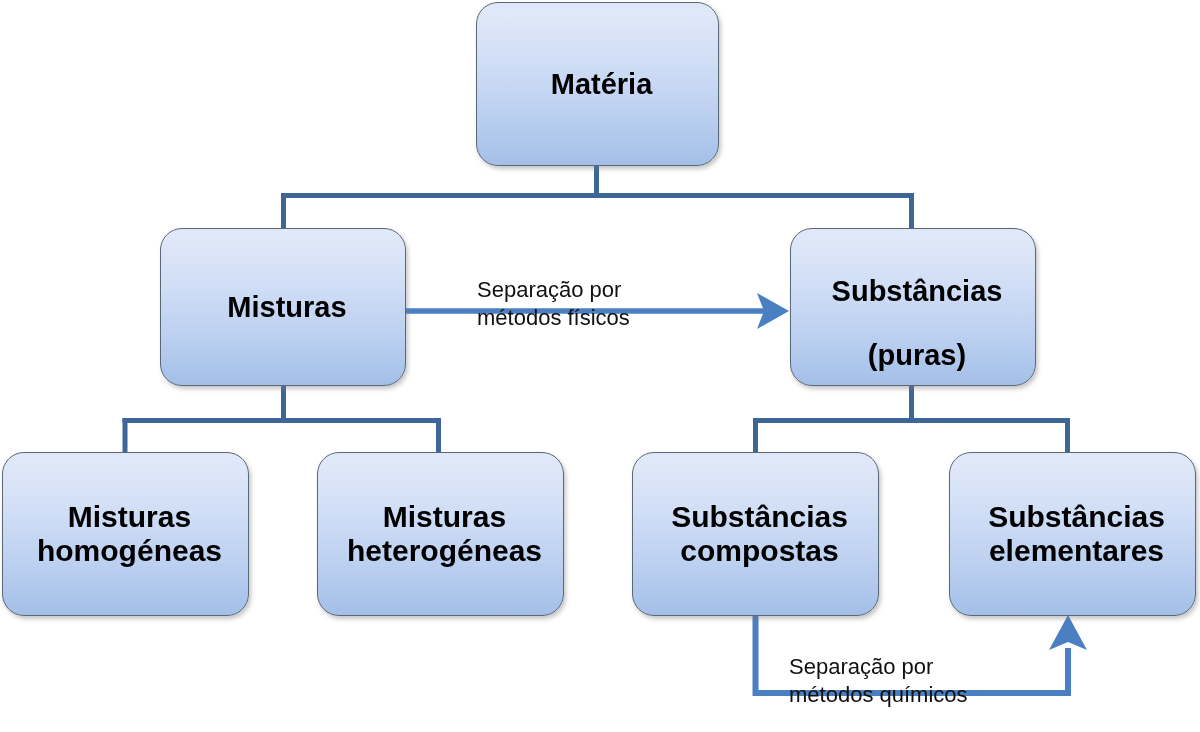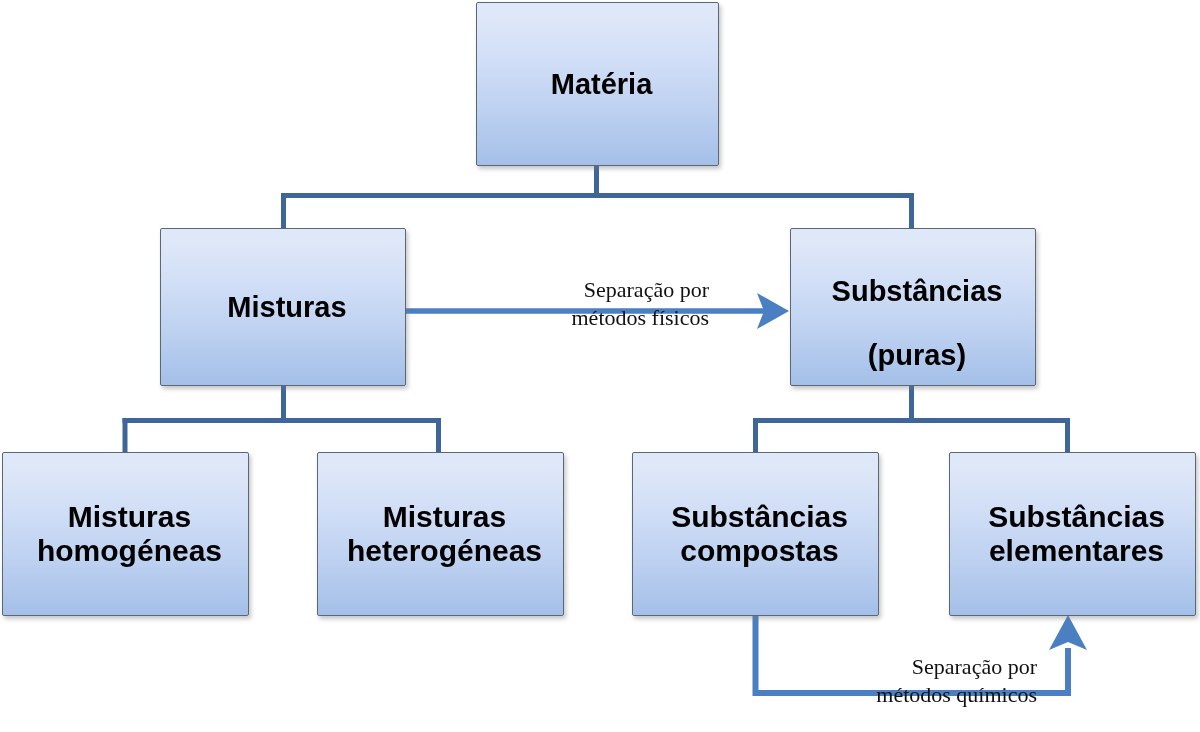--- a/index.html
+++ b/index.html
@@ -22,21 +22,21 @@
     left: 0;
     top: 0;
     width: 1200px;
     height: 732px;
     pointer-events: none;
   }
   .node-box {
     position: absolute;
     box-sizing: border-box;
     border: 1.6px solid #5a6775;
-    border-radius: 2px;
+    border-radius: 22px;
     background: linear-gradient(to bottom, #dfe8f8 0%, #dfe8f8 8%, #cfddf6 38%, #bcd0f0 68%, #a9c3ea 93%, #a4bfe8 100%);
     box-shadow: 2px 3px 4px rgba(120,120,125,0.42);
     display: flex;
     align-items: center;
     justify-content: center;
     text-align: center;
     color: #000000;
     font-weight: bold;
     line-height: 1.12;
     z-index: 3;
@@ -46,26 +46,25 @@
     display: block;
     padding: 0 6px;
     white-space: pre-line;
   }
   .node-label .ital {
   }
   .edge-label {
     position: absolute;
     color: #111111;
     font-weight: normal;
-    text-align: right;
+    text-align: left;
     line-height: 1.28;
     white-space: pre-line;
     z-index: 4;
     background: transparent;
-    font-family: Liberation Serif, serif;
   }
   
   #box-materia       { left: 476px; top: 2px;   width: 243px; height: 164px; font-size: 29px; }
   #box-misturas      { left: 160px; top: 228px; width: 246px; height: 158px; font-size: 29px; }
   #box-substancias   { left: 790px; top: 228px; width: 246px; height: 158px; font-size: 29px; }
   #box-homogeneas    { left: 2px;   top: 452px; width: 247px; height: 164px; font-size: 30px; }
   #box-heterogeneas  { left: 317px; top: 452px; width: 247px; height: 164px; font-size: 30px; }
   #box-compostas     { left: 632px; top: 452px; width: 247px; height: 164px; font-size: 30px; }
   #box-elementares   { left: 949px; top: 452px; width: 247px; height: 164px; font-size: 30px; }
 

